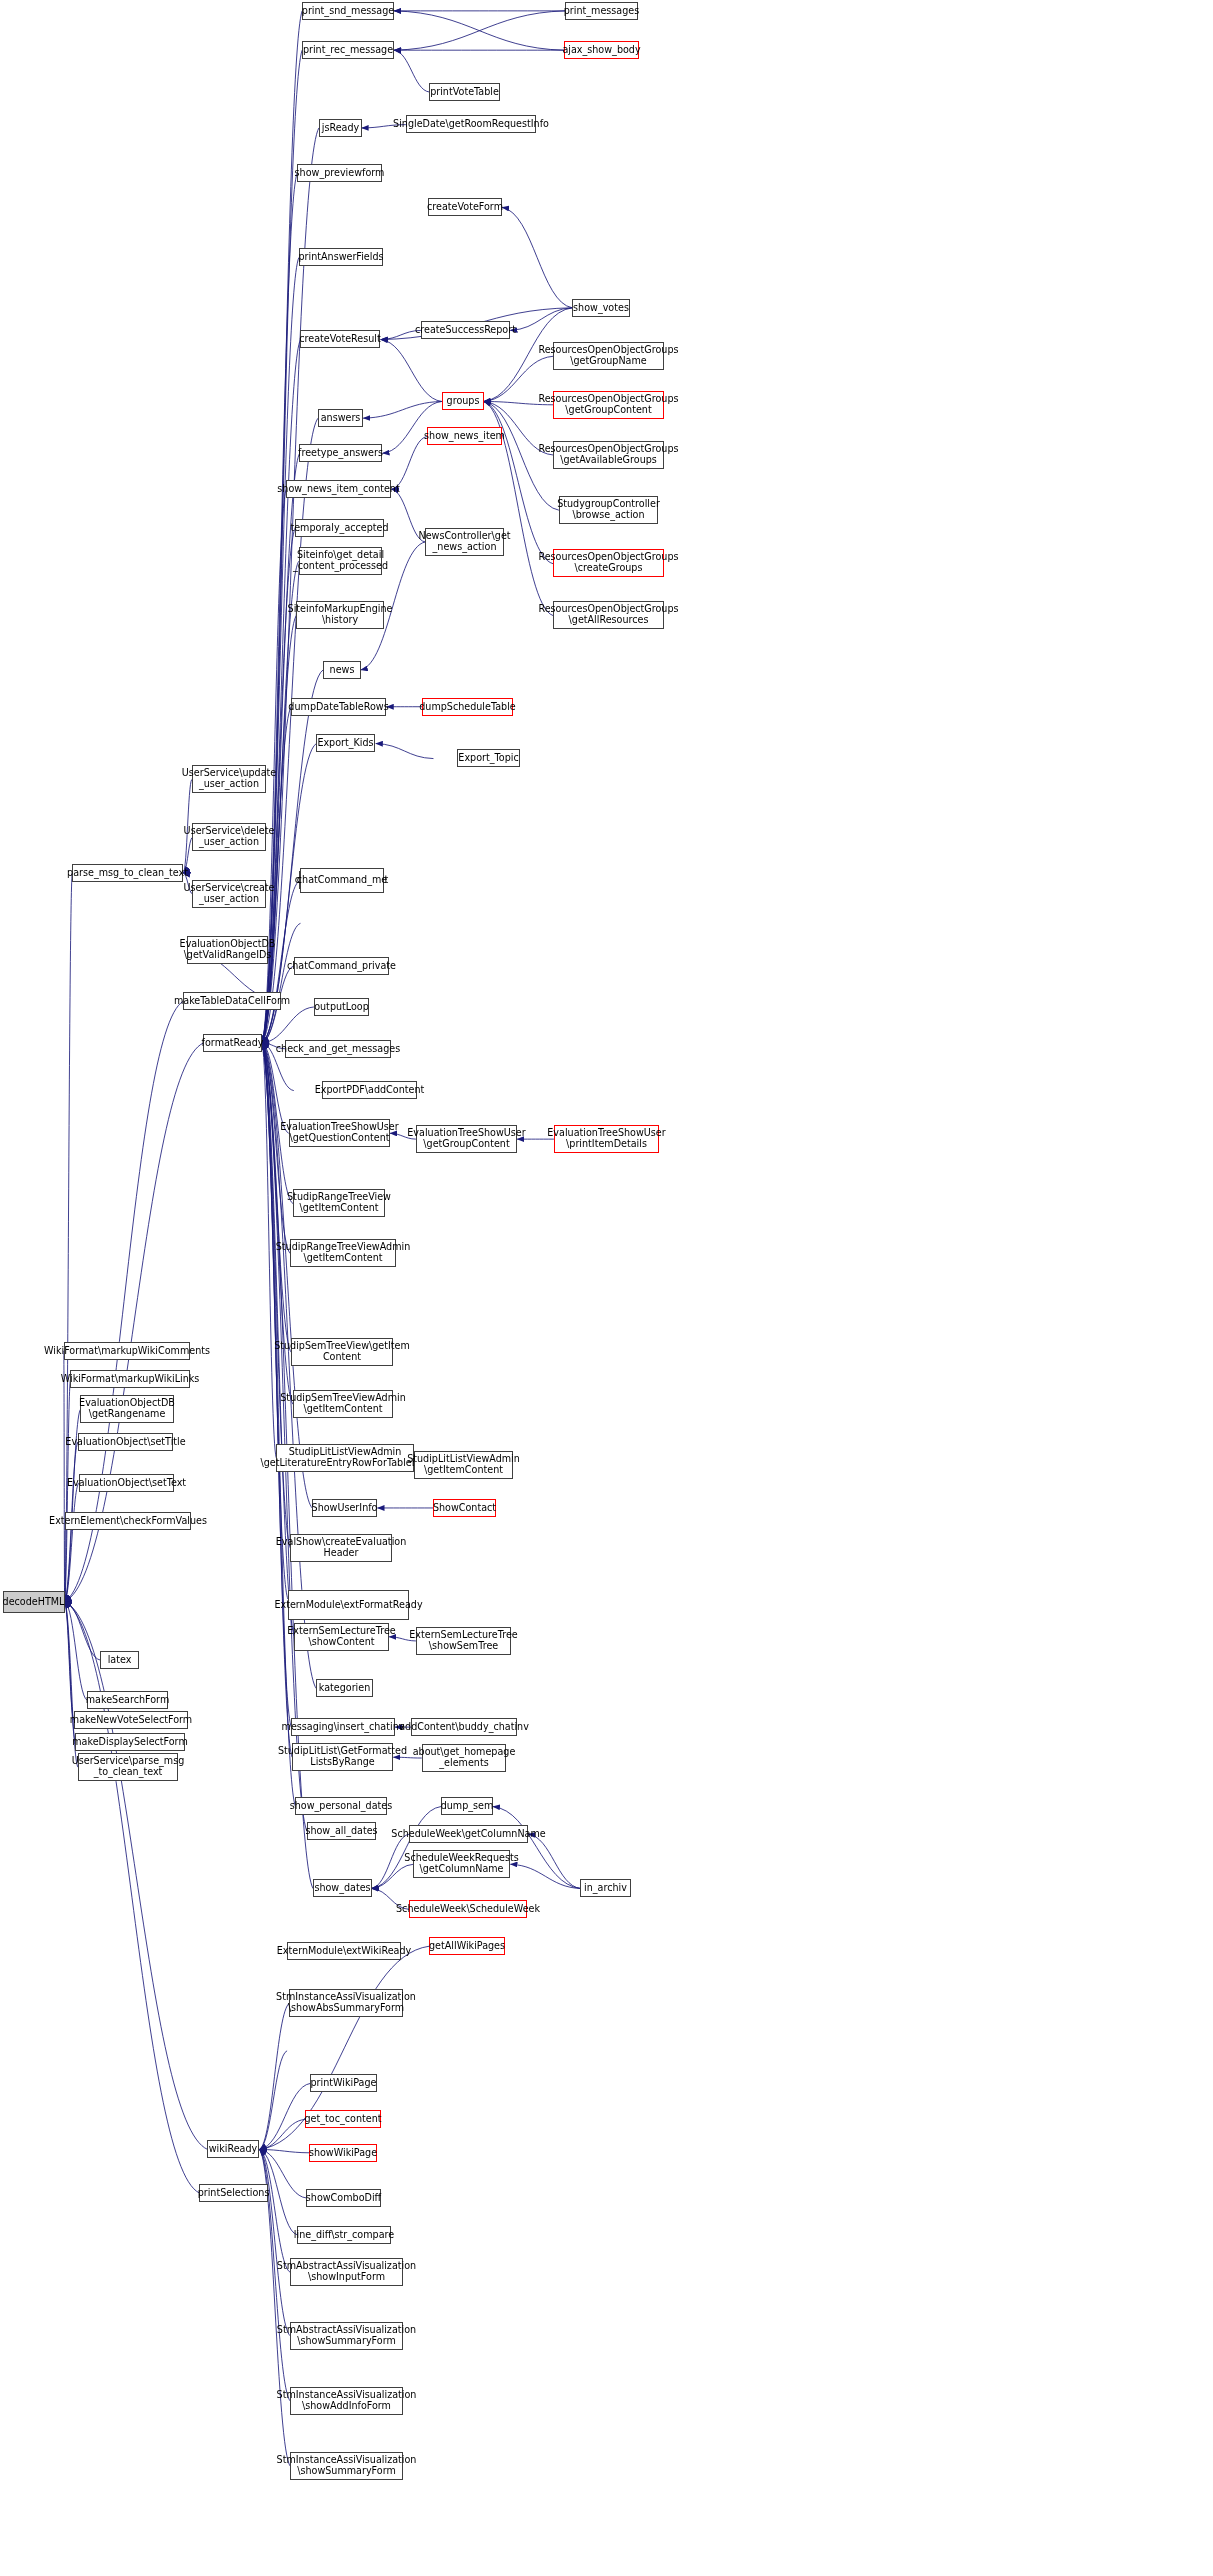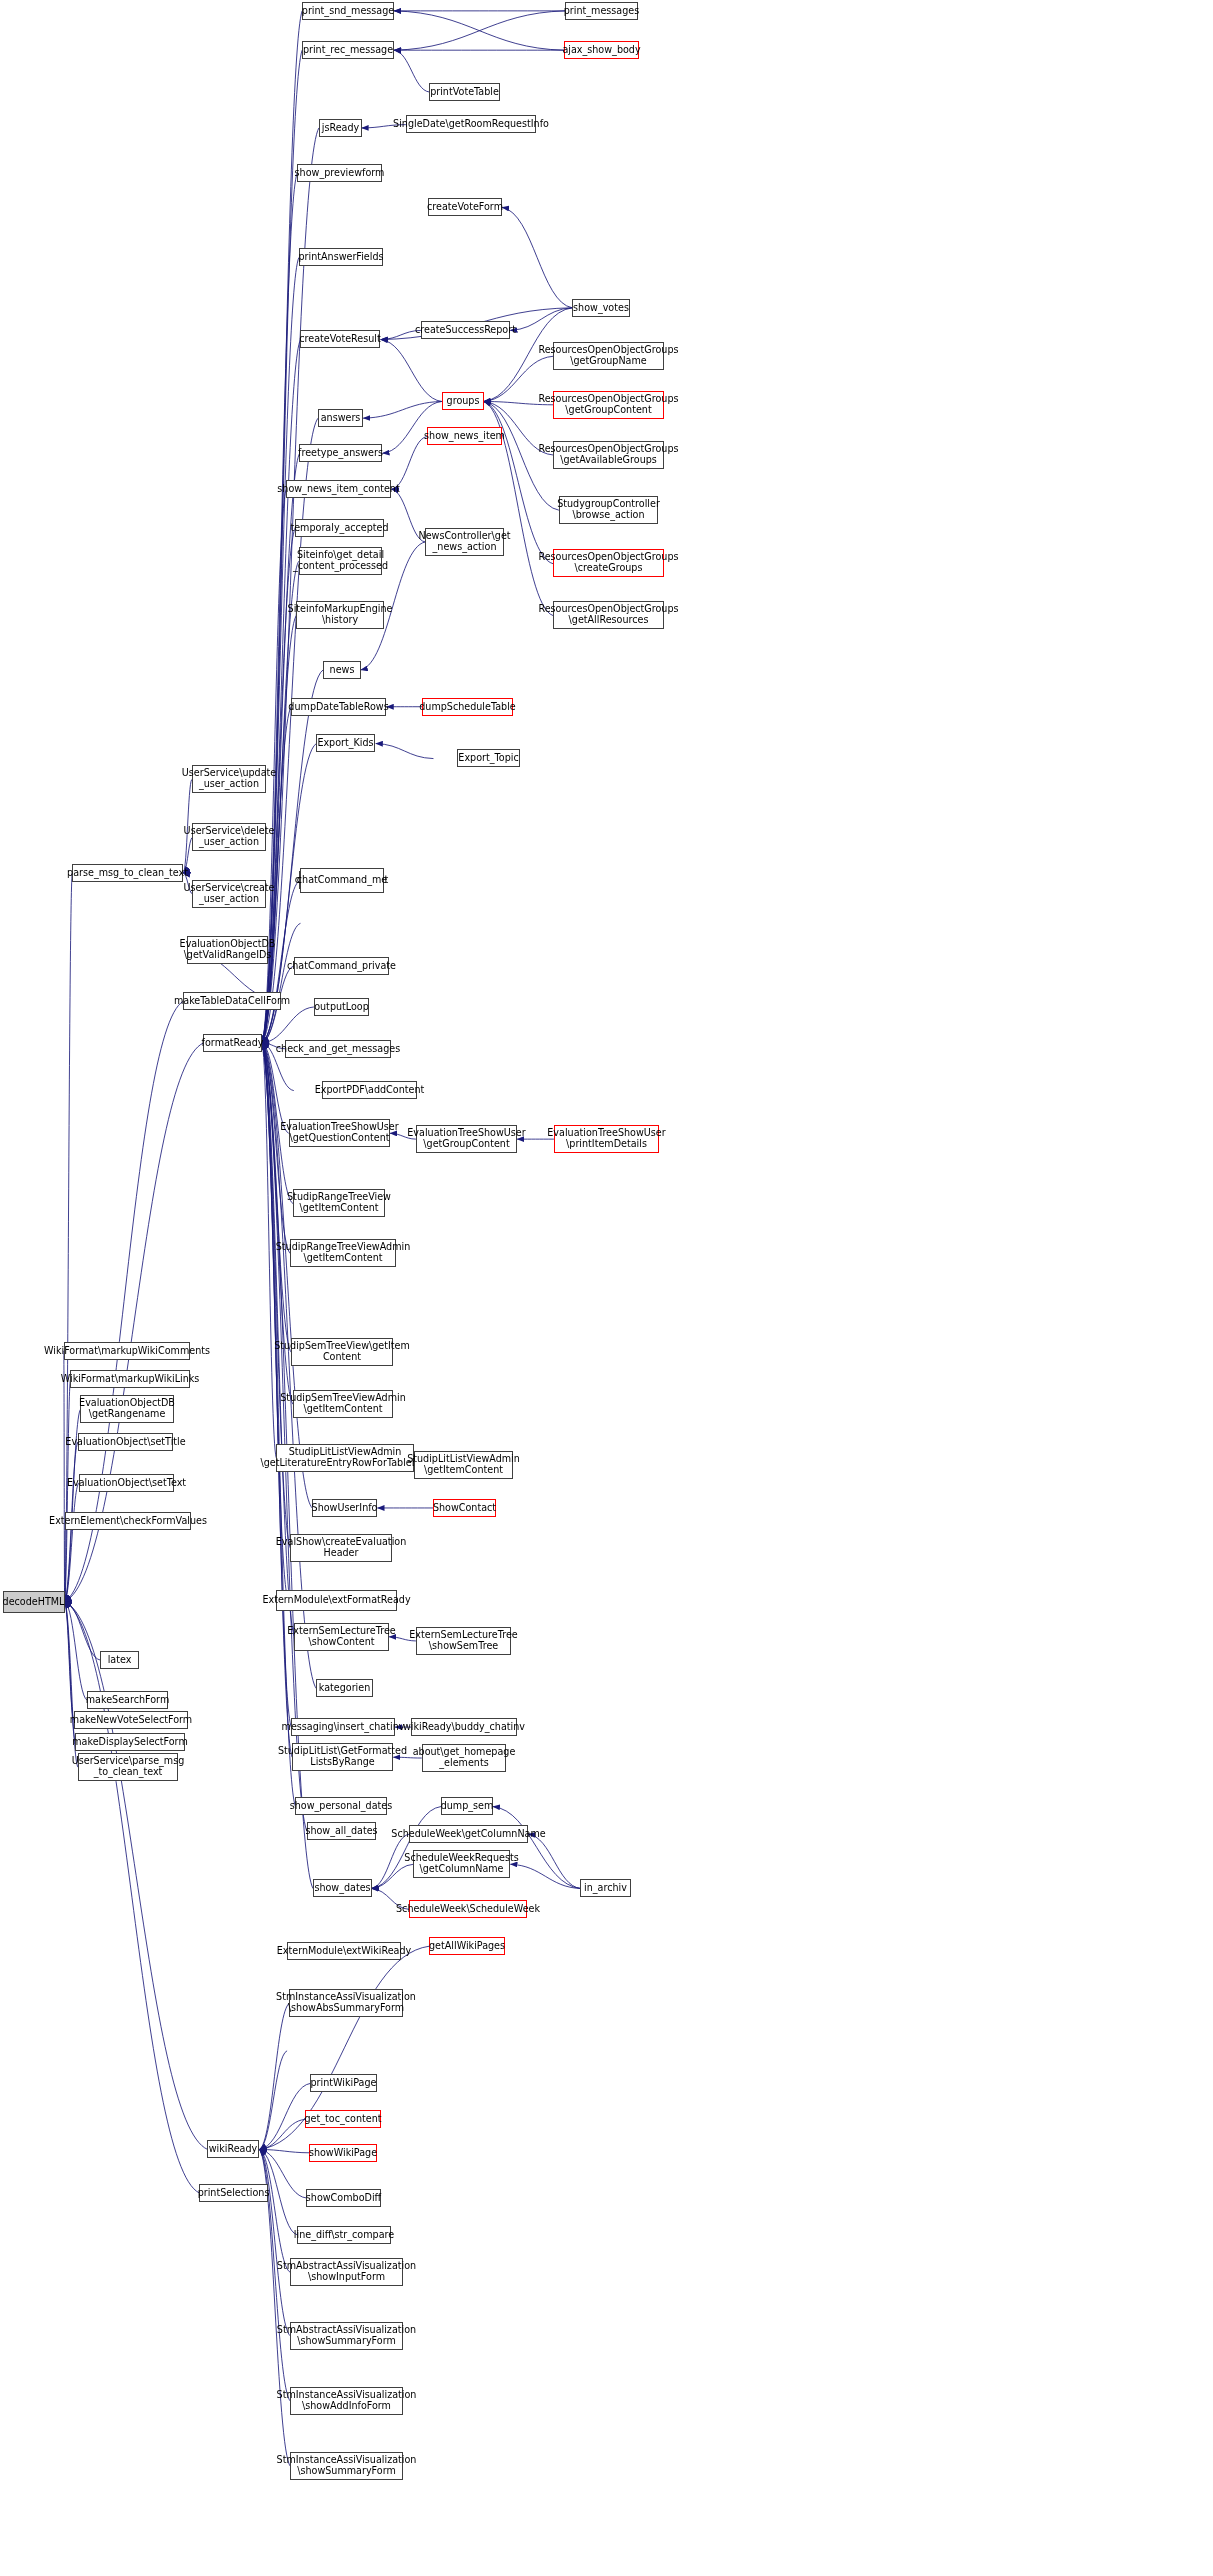--- a/index.html
+++ b/index.html
@@ -192,21 +192,21 @@
 \getItemContent</div>
       <div class="node" style="left: 291px; top: 1338px; width: 102px; height: 28.4px;">StudipSemTreeView\getItem
 Content</div>
       <div class="node" style="left: 293px; top: 1390px; width: 100px; height: 28.4px;">StudipSemTreeViewAdmin
 \getItemContent</div>
       <div class="node" style="left: 276px; top: 1444px; width: 138px; height: 28.4px;">StudipLitListViewAdmin
 \getLiteratureEntryRowForTableBox</div>
       <div class="node" style="left: 312px; top: 1499px; width: 65px; height: 18.4px;">ShowUserInfo</div>
       <div class="node" style="left: 290px; top: 1534px; width: 102px; height: 28.4px;">EvalShow\createEvaluation
 Header</div>
-      <div class="node" style="left: 276px; top: 1590px; width: 121px; height: 21px;">ExternModule\extFormatReady</div>
+      <div class="node" style="left: 288px; top: 1590px; width: 121px; height: 30px;">ExternModule\extFormatReady</div>
       <div class="node" style="left: 294px; top: 1623px; width: 95px; height: 28.4px;">ExternSemLectureTree
 \showContent</div>
       <div class="node" style="left: 316px; top: 1679px; width: 57px; height: 18.4px;">kategorien</div>
       <div class="node" style="left: 291px; top: 1718px; width: 104px; height: 18.4px;">messaging\insert_chatinv</div>
       <div class="node" style="left: 292px; top: 1743px; width: 101px; height: 28.4px;">StudipLitList\GetFormatted
 ListsByRange</div>
       <div class="node" style="left: 295px; top: 1797px; width: 92px; height: 18.4px;">show_personal_dates</div>
       <div class="node" style="left: 307px; top: 1822px; width: 69px; height: 18.4px;">show_all_dates</div>
       <div class="node" style="left: 313px; top: 1879px; width: 59px; height: 18.4px;">show_dates</div>
       <div class="node" style="left: 289px; top: 1989px; width: 114px; height: 28.4px;">StmInstanceAssiVisualization
@@ -235,21 +235,21 @@
 _news_action</div>
       <div class="node red" style="left: 422px; top: 698px; width: 91px; height: 18.4px;">dumpScheduleTable</div>
       <div class="node" style="left: 433px; top: 749px; width: 63px; height: 18.4px; margin-left: 24px;">Export_Topic</div>
       <div class="node" style="left: 416px; top: 1125px; width: 101px; height: 28.4px;">EvaluationTreeShowUser
 \getGroupContent</div>
       <div class="node" style="left: 414px; top: 1451px; width: 99px; height: 28.4px;">StudipLitListViewAdmin
 \getItemContent</div>
       <div class="node red" style="left: 433px; top: 1499px; width: 63px; height: 18.4px;">ShowContact</div>
       <div class="node" style="left: 416px; top: 1627px; width: 95px; height: 28.4px;">ExternSemLectureTree
 \showSemTree</div>
-      <div class="node" style="left: 411px; top: 1718px; width: 106px; height: 18.4px;">wikiReady\buddy_chatinv</div>
+      <div class="node" style="left: 411px; top: 1718px; width: 106px; height: 18.4px;">addContent\buddy_chatinv</div>
       <div class="node" style="left: 422px; top: 1744px; width: 84px; height: 28.4px;">about\get_homepage
 _elements</div>
       <div class="node" style="left: 441px; top: 1797px; width: 52px; height: 18.4px;">dump_sem</div>
       <div class="node" style="left: 409px; top: 1825px; width: 119px; height: 18.4px;">ScheduleWeek\getColumnName</div>
       <div class="node" style="left: 413px; top: 1850px; width: 97px; height: 28.4px;">ScheduleWeekRequests
 \getColumnName</div>
       <div class="node red" style="left: 409px; top: 1900px; width: 118px; height: 18.4px;">ScheduleWeek\ScheduleWeek</div>
       <div class="node red" style="left: 429px; top: 1937px; width: 76px; height: 18.4px;">getAllWikiPages</div>
       <div class="node" style="left: 565px; top: 1.7px; width: 73px; height: 18.4px;">print_messages</div>
       <div class="node red" style="left: 564px; top: 41px; width: 75px; height: 18.4px;">ajax_show_body</div>

